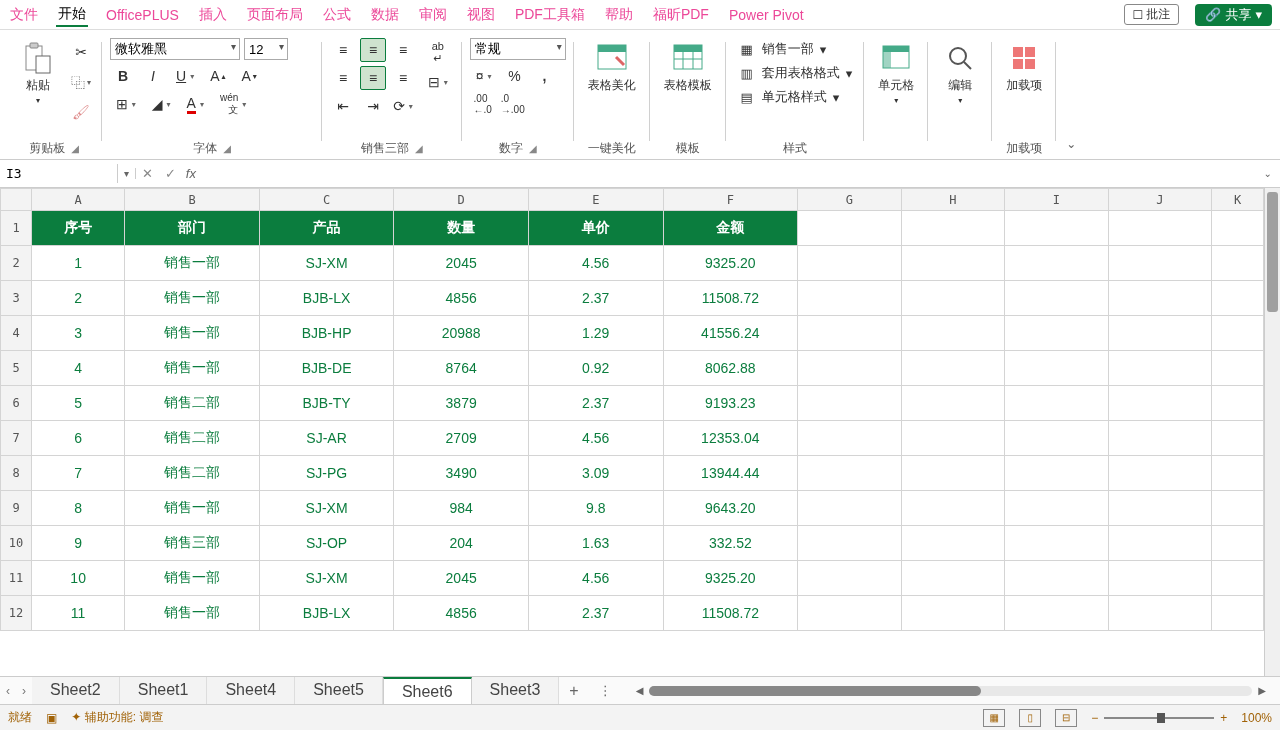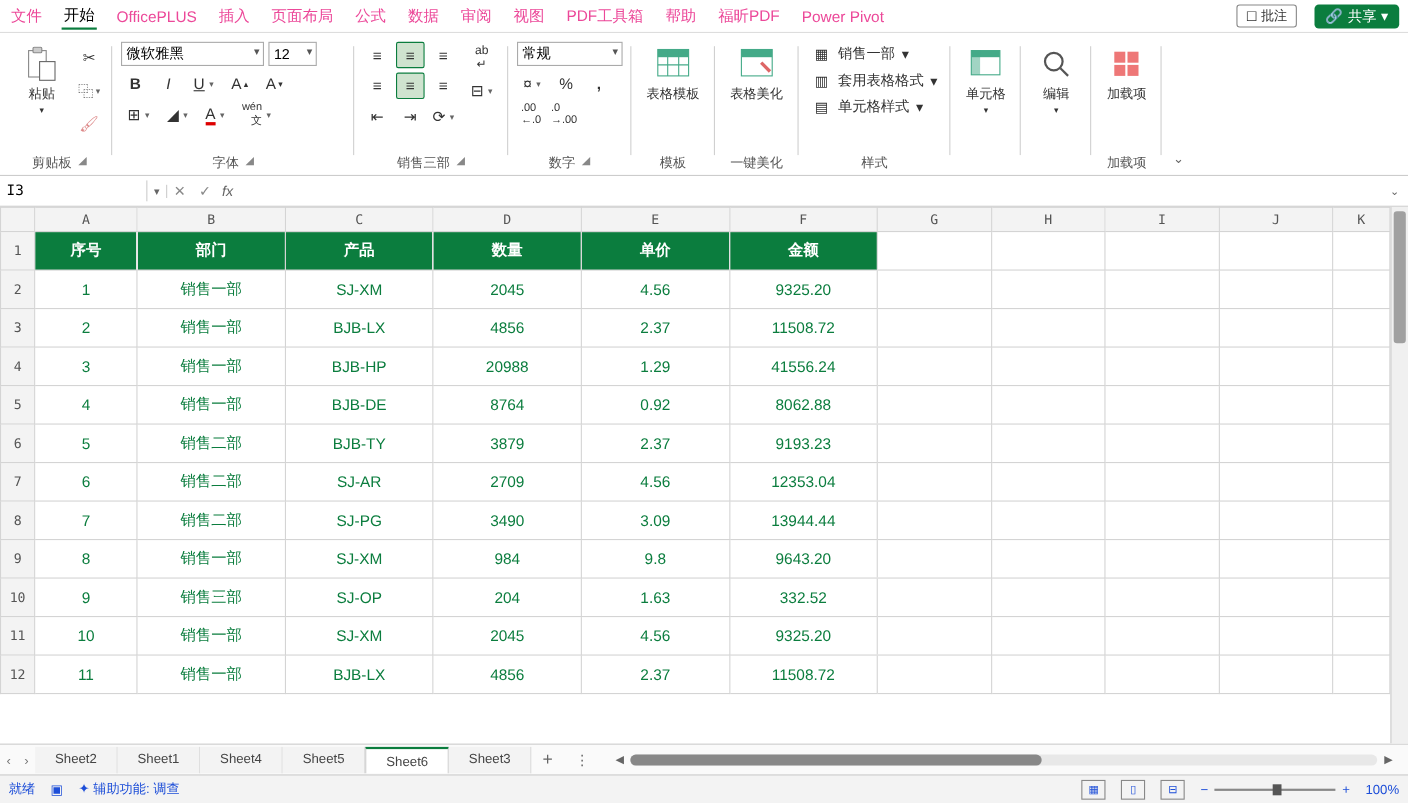--- a/index.html
+++ b/index.html
@@ -8,67 +8,67 @@
 .menubar .item { font-size: 14px; color: #ec4899; padding: 2px 2px; cursor: pointer; white-space: nowrap;}
 .menubar .item.active { border-bottom: 2px solid #0b7d3e; color:#000; font-weight:500;}
 .menubar .spacer { flex: 1; }
 .menubar .right-btn { border:1px solid #888; border-radius:3px; padding:1px 8px; font-size:12px; display:flex; align-items:center; gap:3px;}
 .menubar .share-btn { background:#0b7d3e; color:#fff; border-radius:4px; padding:2px 10px; font-size:13px; display:flex; align-items:center; gap:4px;}
 .ribbon { display: flex; align-items: stretch; background: #fff; padding: 4px 6px 0 6px; border-bottom:1px solid #ccc; height:130px;}
 .ribbon-group { display:flex; flex-direction:column; padding: 4px 8px 2px 8px; border-right: none; position:relative;}
 .ribbon-group::after { content:""; position:absolute; right:0; top:8px; bottom:18px; width:1px; background:#d0d0d0;}
 .ribbon-group:last-child::after{display:none;}
 .group-body { flex:1; display:flex; align-items:flex-start; gap:6px;}
-.group-label { text-align:center; font-size:12px; color:#555; padding-top:2px; display:flex; justify-content:center; gap:6px;}
+.group-label { text-align:center; font-size:12px; color:#555; padding-top:2px; display:flex; justify-content:center; align-items:center; gap:6px;}
 .group-label .launcher{font-size:10px; color:#888;}
 .big-btn { display:flex; flex-direction:column; align-items:center; justify-content:center; gap:4px; padding:4px 6px; min-width:48px; cursor:pointer;}
 .big-btn .ico { width:32px; height:32px; display:flex; align-items:center; justify-content:center;}
 .big-btn .lbl { font-size:12px; text-align:center; line-height:1.2;}
 .mini-col { display:flex; flex-direction:column; gap:6px; justify-content:flex-start; padding-top:2px;}
 .mini { width:26px; height:24px; display:flex; align-items:center; justify-content:center; font-size:14px; cursor:pointer; border-radius:2px;}
 .mini.long { width:auto; padding:0 6px; gap:2px;}
 .mini .caret { font-size:8px; color:#666; margin-left:2px;}
 .font-row { display:flex; gap:4px; align-items:center;}
 .font-sel { border:1px solid #aaa; height:22px; font-size:13px; padding:0 18px 0 4px; appearance:none; background:#fff; position:relative;}
 .select-wrap{position:relative; display:inline-block;}
 .select-wrap::after{content:"▾"; position:absolute; right:4px; top:3px; font-size:10px; color:#555; pointer-events:none;}
 .align-grid {display:grid; grid-template-columns:repeat(3,26px); grid-template-rows:repeat(3,24px); gap:4px;}
 .align-grid .mini.sel{background:#cfe3cf; border:1px solid #0b7d3e;}
 .style-row { display:flex; align-items:center; gap:6px; font-size:13px; cursor:pointer; padding:2px 4px;}
 .style-row .ico{width:18px;height:18px;display:flex;align-items:center;justify-content:center;}
 .namebox-row { display:flex; align-items:center; border-bottom:1px solid #ccc; height:28px;}
-.namebox { width:134px; border:none; border-right:1px solid #ccc; padding:2px 6px; font-size:13px; font-family:Consolas,monospace;}
+.namebox { width:118px; border:none; border-right:1px solid #ccc; padding:2px 6px; font-size:13px; font-family:Consolas,monospace;}
 .nb-caret{padding:0 6px; color:#666; font-size:10px; border-right:1px solid #ccc;}
 .fx-btn { padding:0 6px; color:#888; font-size:13px;}
 .fx-lbl{font-style:italic; color:#666; padding:0 4px; font-size:13px;text-align:center;}
 .formula-input{flex:1; border:none; padding:2px 6px; font-size:13px;}
 .expand-fb { padding:0 8px; color:#666; font-size:10px;}
 .sheet-area{flex:1; display:flex; overflow:hidden; position:relative;}
 .grid-wrap{flex:1; overflow:hidden; position:relative;}
 table.grid{border-collapse:collapse; width:100%; table-layout:fixed;}
 table.grid th, table.grid td{border:1px solid #d4d4d4; height:35px; font-size:14px; text-align:center; vertical-align:middle; overflow:hidden;white-space:nowrap;}
 table.grid thead th{background:#f3f3f3; font-weight:normal; font-size:12px; color:#555; height:22px; font-family:Consolas,monospace;}
 table.grid thead th.corner{background:#f3f3f3; width:30px;}
 table.grid tbody th{background:#f3f3f3; font-weight:normal; font-size:12px; color:#555; width:30px; font-family:Consolas,monospace;}
 .hdr-cell{background:#0b7d3e !important; color:#fff; font-weight:bold; font-size:16px;}
 .data-cell{color:#0b7d3e; font-size:15px;}
 .dash-col{border-right:1px dashed #bbb !important;}
 .vscroll{width:16px; background:#f0f0f0; border-left:1px solid #ccc; position:relative;}
 .vscroll .thumb{position:absolute; left:2px; right:2px; top:4px; height:120px; background:#a0a0a0; border-radius:3px;}
 .tabs-row{display:flex; align-items:center; border-top:1px solid #ccc; height:28px; background:#fafafa;}
 .tabs-row .nav{padding:0 6px; color:#777; font-size:12px; cursor:pointer;}
-.tab{padding:4px 18px; font-size:12px; color:#444; cursor:pointer; border-right:1px solid #ddd; background:#f3f3f3;}
+.tab{padding:4px 18px; font-size:16px; color:#444; cursor:pointer; border-right:1px solid #ddd; background:#f3f3f3;}
 .tab.active{background:#fff; border-top:2px solid #0b7d3e; border-left:1px solid #ccc; border-right:1px solid #ccc; font-weight:500;}
 .tab-add{padding:0 10px; font-size:16px; color:#666; cursor:pointer;}
 .tabs-row .dots{padding:0 10px; color:#666;}
 .hscroll{flex:1; display:flex; align-items:center; padding:0 8px;}
 .hscroll .track{flex:1; height:10px; background:#e8e8e8; border-radius:5px; position:relative;}
 .hscroll .thumb{position:absolute; left:0; width:55%; top:0; bottom:0; background:#888; border-radius:5px;}
 .hscroll .arrow{padding:0 6px; color:#666; font-size:10px;}
-.status{display:flex; align-items:center; height:26px; background:#f3f3f3; border-top:1px solid #ccc; font-size:12px; color:#1d4ed8; padding:0 8px; gap:14px;}
+.status{display:flex; align-items:center; height:26px; background:#f3f3f3; border-top:1px solid #ccc; font-size:12px; color:#a16207; padding:0 8px; gap:14px;}
 .status .spacer{flex:1;}
 .status .view-btn{width:22px;height:18px; border:1px solid #888; display:flex; align-items:center; justify-content:center; font-size:10px; cursor:pointer;}
 .zoom-slider{display:flex; align-items:center; gap:6px;}
 .zoom-slider .track{width:110px; height:2px; background:#888; position:relative;}
 .zoom-slider .thumb{position:absolute; left:48%; top:-4px; width:8px; height:10px; background:#555;}
 svg{display:block;}
 .collapse-ribbon{align-self:flex-end; padding:8px 10px; font-size:12px; color:#666; cursor:pointer;}
 </style>
 </head>
 <body>
@@ -227,48 +227,48 @@
       </div>
   </div>
 
   <div class="ribbon-group">
     <div class="group-body">
       <div class="big-btn">
         <div class="ico">
             <svg width="32" height="30">
               <rect x="2" y="2" width="28" height="24" fill="#fff" stroke="#4a8"></rect>
               <rect x="2" y="2" width="28" height="7" fill="#4a8"></rect>
-              <line x1="11" y1="2" x2="11" y2="26" stroke="#4a8"></line>
-              <line x1="21" y1="2" x2="21" y2="26" stroke="#4a8"></line>
-              <line x1="2" y1="16" x2="30" y2="16" stroke="#4a8"></line>
+              <path d="M20 14 l8 8" stroke="#d66" stroke-width="3"></path>
             </svg>
           </div>
-        <div class="lbl">表格模板</div>
-      </div>
-    </div>
-    <div class="group-label">
-        <span>模板</span>
+        <div class="lbl">表格美化</div>
+      </div>
+    </div>
+    <div class="group-label">
+        <span>一键美化</span>
       </div>
   </div>
 
   <div class="ribbon-group">
     <div class="group-body">
       <div class="big-btn">
         <div class="ico">
             <svg width="32" height="30">
               <rect x="2" y="2" width="28" height="24" fill="#fff" stroke="#4a8"></rect>
               <rect x="2" y="2" width="28" height="7" fill="#4a8"></rect>
-              <path d="M20 14 l8 8" stroke="#d66" stroke-width="3"></path>
+              <line x1="11" y1="2" x2="11" y2="26" stroke="#4a8"></line>
+              <line x1="21" y1="2" x2="21" y2="26" stroke="#4a8"></line>
+              <line x1="2" y1="16" x2="30" y2="16" stroke="#4a8"></line>
             </svg>
           </div>
-        <div class="lbl">表格美化</div>
-      </div>
-    </div>
-    <div class="group-label">
-        <span>一键美化</span>
+        <div class="lbl">表格模板</div>
+      </div>
+    </div>
+    <div class="group-label">
+        <span>模板</span>
       </div>
   </div>
 
   <div class="ribbon-group">
     <div class="group-body" style="flex-direction:column; gap:2px;">
       <div class="style-row">
           <span class="ico">▦</span>
           <span>销售一部</span>
           <span class="caret">▾</span>
         </div>

